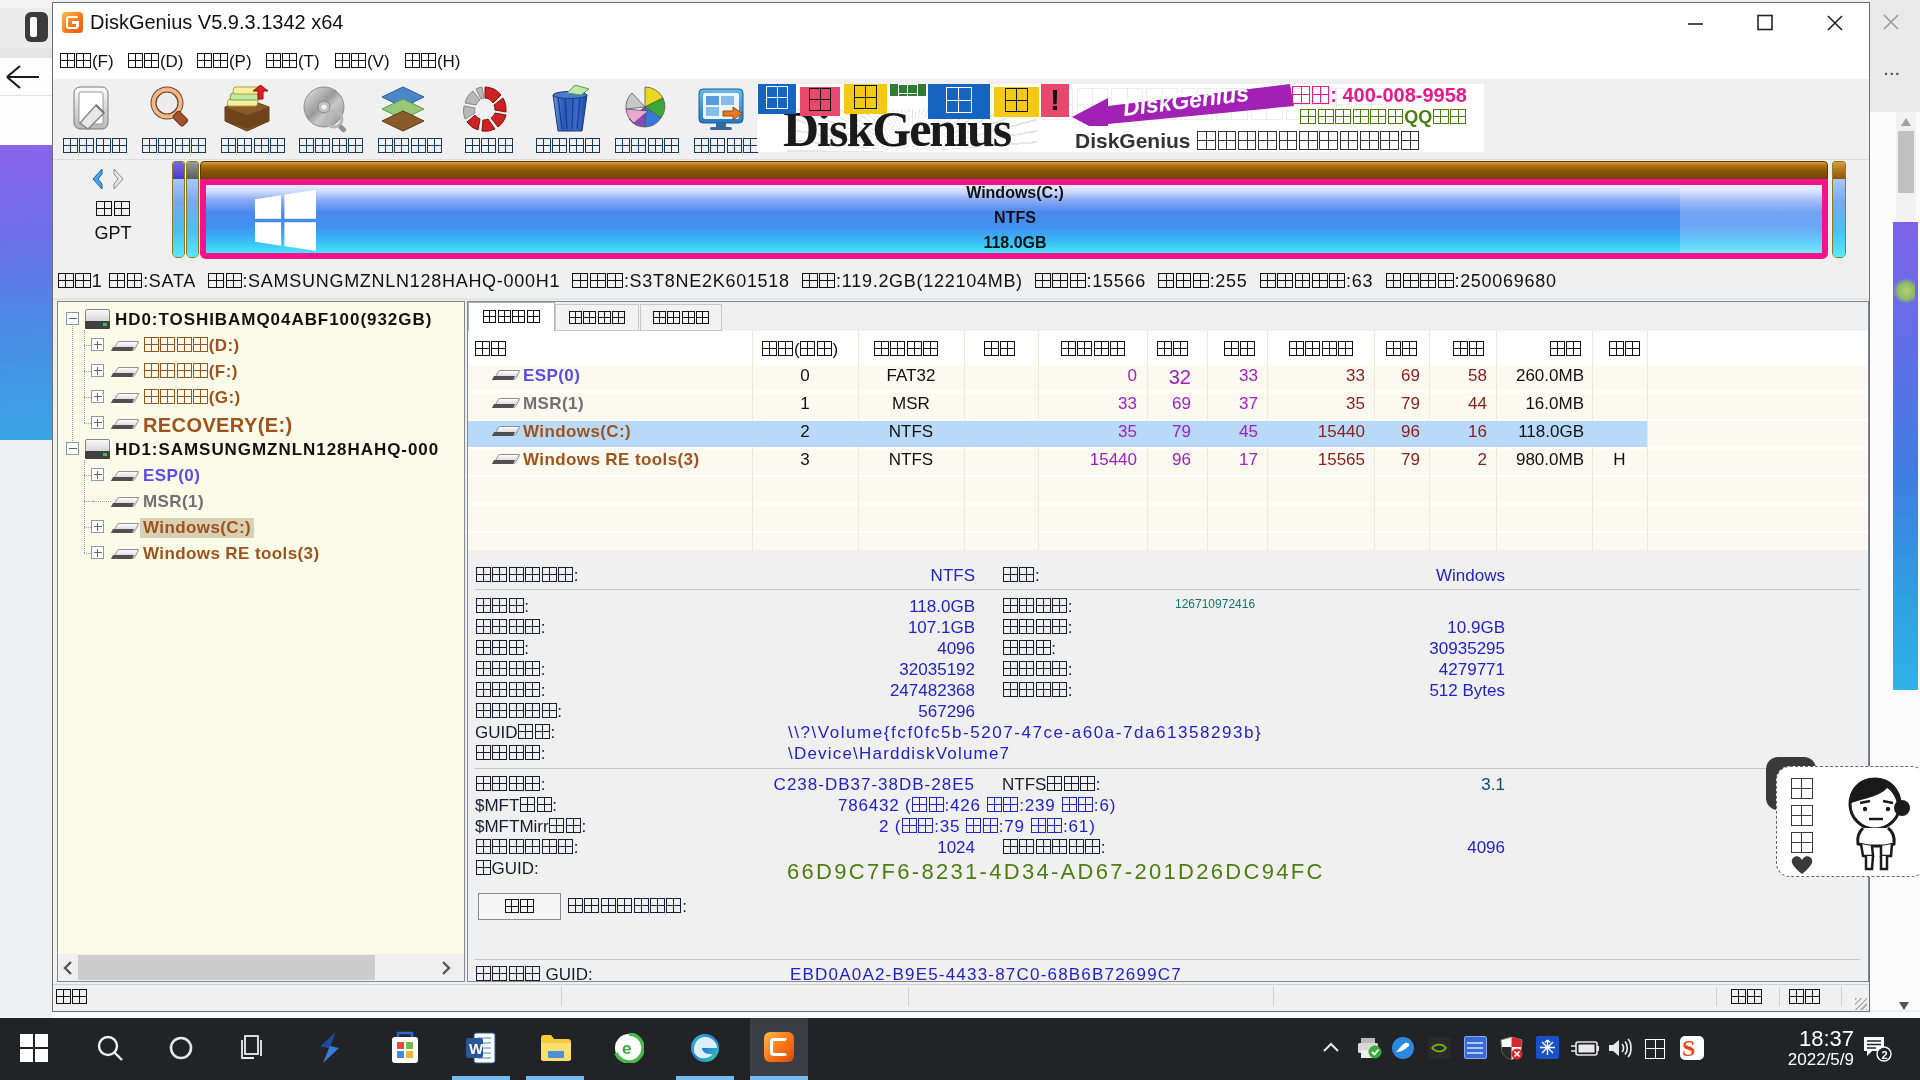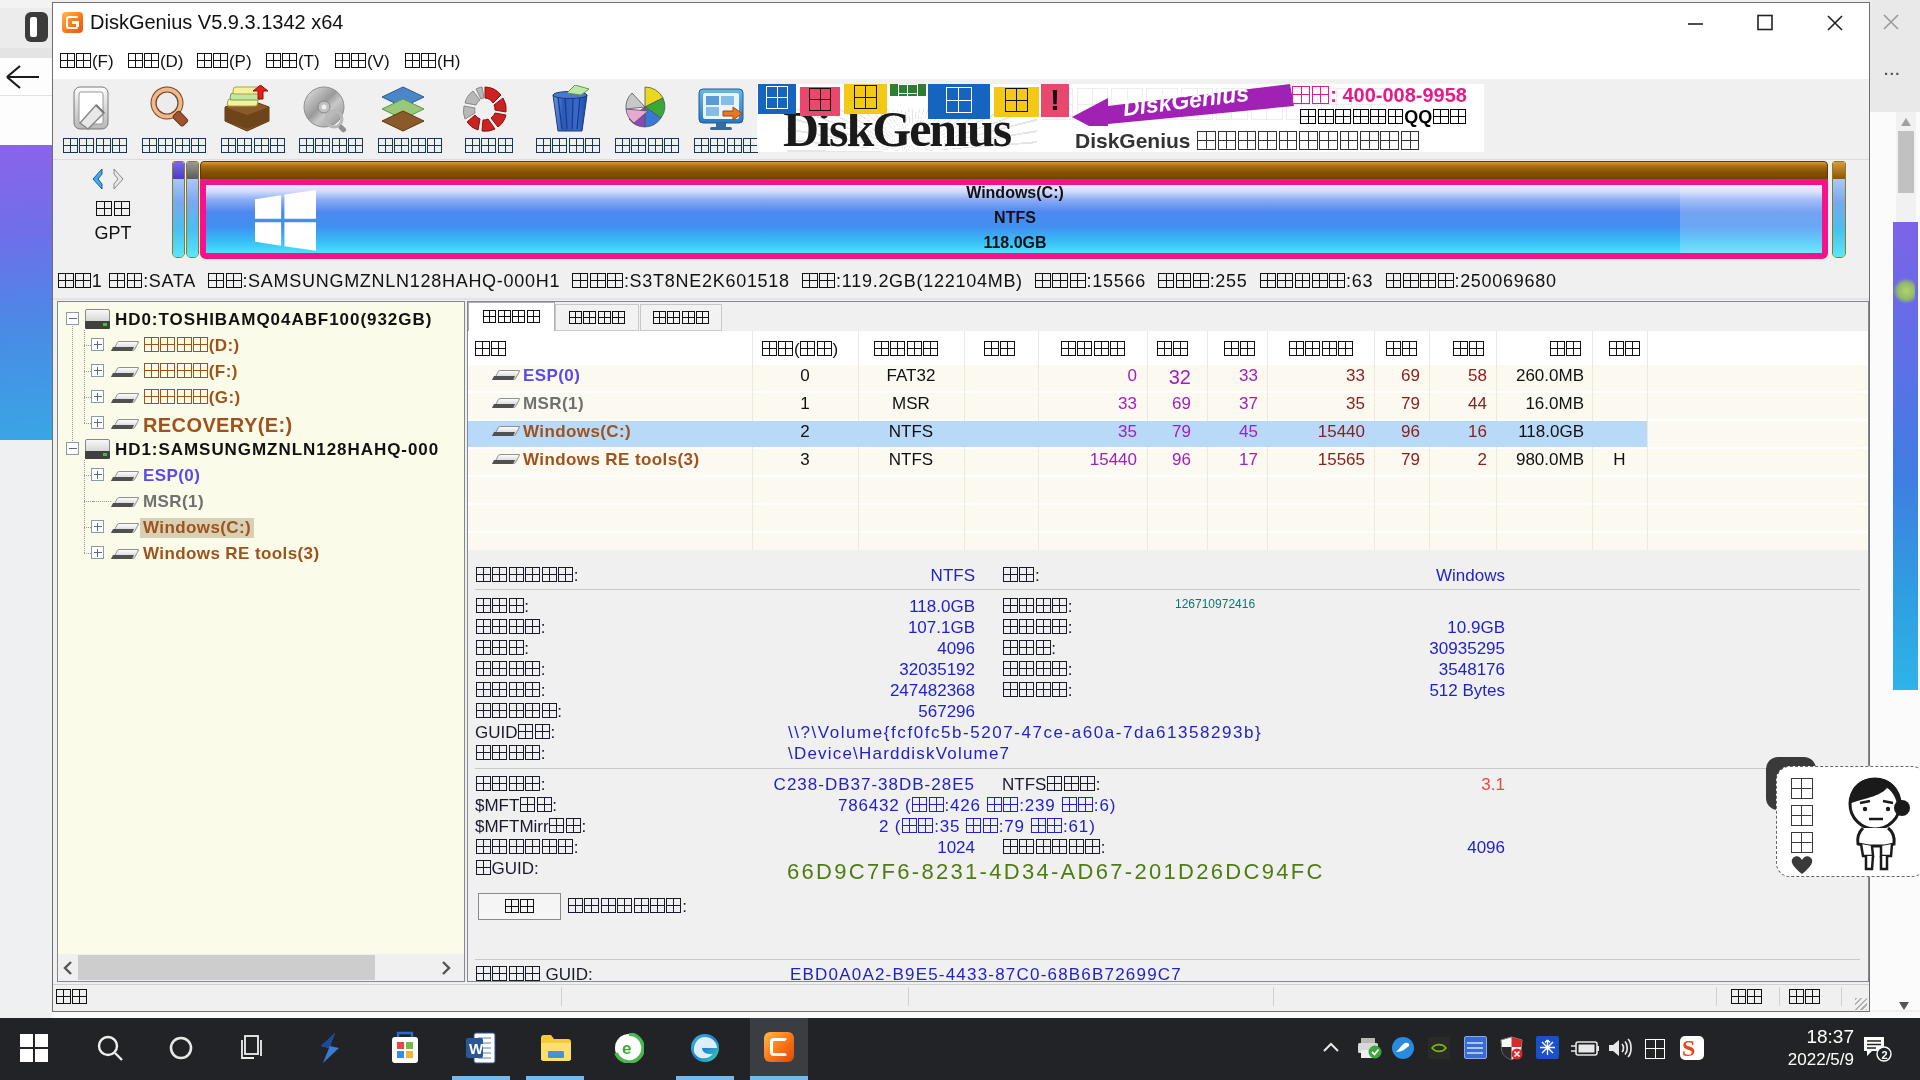--- a/index.html
+++ b/index.html
@@ -178,21 +178,21 @@
 <div class="ab" style="left:87px;top:0px;width:43px;height:30px;background:#f3c913;color:#111;font-size:27px;text-align:center;line-height:28px"><i class="z"></i></div>
 <div class="ab" style="left:133px;top:0px;width:36px;height:12px;background:#2e7d32;color:#fff;font-size:22px;text-align:center;line-height:10px"><i class="z"></i></div>
 <div class="ab" style="left:171px;top:0px;width:62px;height:35px;background:#1565c0;color:#fff;font-size:30px;text-align:center;line-height:33px"><i class="z"></i></div>
 <div class="ab" style="left:237px;top:3px;width:45px;height:30px;background:#f3c913;color:#111;font-size:27px;text-align:center;line-height:28px"><i class="z"></i></div>
 <div class="ab" style="left:284px;top:0;width:28px;height:33px;background:#e8486e;color:#111;font-size:30px;font-weight:bold;text-align:center;line-height:31px">!</div>
 <svg class="ab" style="left:315px;top:0" width="222" height="42" viewBox="0 0 222 42">
       <path d="M0 33 L36 14 L36 22 L218 0 L222 22 L36 40 L36 52 Z" fill="#a021b4"></path>
       <text x="52" y="32" font-family="Liberation Sans, sans-serif" font-size="23" font-style="italic" font-weight="bold" fill="#fff" transform="rotate(-7 52 32)">DiskGenius</text>
     </svg>
 <div class="ab" style="left:505px;top:0px;width:205px;text-align:right;font-size:20px;font-weight:bold;color:#e8198a"><i class="z"></i><i class="z"></i>: 400-008-9958</div>
-<div class="ab" style="left:475px;top:23px;width:235px;text-align:right;font-size:18px;font-weight:bold;color:#000000"><i class="z"></i><i class="z"></i><i class="z"></i><i class="z"></i><i class="z"></i><i class="z"></i>QQ<i class="z"></i><i class="z"></i></div>
+<div class="ab" style="left:475px;top:23px;width:235px;text-align:right;font-size:18px;font-weight:bold;color:#4d7c0f"><i class="z"></i><i class="z"></i><i class="z"></i><i class="z"></i><i class="z"></i><i class="z"></i>QQ<i class="z"></i><i class="z"></i></div>
 <div class="ab" style="left:318px;top:45px;font-size:21px;font-weight:bold;color:#333;white-space:nowrap">DiskGenius <i class="z"></i><i class="z"></i><i class="z"></i><i class="z"></i><i class="z"></i><i class="z"></i><i class="z"></i><i class="z"></i><i class="z"></i><i class="z"></i><i class="z"></i></div>
 </div>
 <svg class="ab" style="left:90px;top:167px" width="40" height="24" viewBox="0 0 40 24">
     <path d="M12 2 L3 12 L12 22 L12 17 L8 12 L12 7 Z" fill="#3fa9f5" stroke="#1a5a9a" stroke-width="1"></path>
     <path d="M24 2 L33 12 L24 22 L24 17 L28 12 L24 7 Z" fill="#e8e8e8" stroke="#888" stroke-width="1"></path>
   </svg>
 <div class="ab" style="left:93px;top:199px;width:40px;font-size:18px;color:#111;text-align:center"><i class="z"></i><i class="z"></i></div>
 <div class="ab" style="left:93px;top:223px;width:40px;font-size:18px;color:#111;text-align:center">GPT</div>
 <div class="ab" style="left:172px;top:161px;width:13px;height:97px;border:1px solid #8a7a20;border-radius:3px 3px 5px 5px;overflow:hidden">
     <div class="ab" style="left:0;top:0;width:11px;height:17px;background:linear-gradient(180deg,#7a6ae8,#4a3ac8)"></div>
@@ -401,36 +401,36 @@
 <div class="ab" style="left:645px;top:618px;width:330px;text-align:right;font-size:17px;color:#2222cc;white-space:nowrap">107.1GB</div>
 <div class="ab" style="left:1002px;top:618px;font-size:17px;color:#1a1a2e;white-space:nowrap"><i class="z"></i><i class="z"></i><i class="z"></i><i class="z"></i>:</div>
 <div class="ab" style="left:1175px;top:618px;width:330px;text-align:right;font-size:17px;color:#2222cc;white-space:nowrap">10.9GB</div>
 <div class="ab" style="left:475px;top:639px;font-size:17px;color:#1a1a2e;white-space:nowrap"><i class="z"></i><i class="z"></i><i class="z"></i>:</div>
 <div class="ab" style="left:645px;top:639px;width:330px;text-align:right;font-size:17px;color:#2222cc;white-space:nowrap">4096</div>
 <div class="ab" style="left:1002px;top:639px;font-size:17px;color:#1a1a2e;white-space:nowrap"><i class="z"></i><i class="z"></i><i class="z"></i>:</div>
 <div class="ab" style="left:1175px;top:639px;width:330px;text-align:right;font-size:17px;color:#2222cc;white-space:nowrap">30935295</div>
 <div class="ab" style="left:475px;top:660px;font-size:17px;color:#1a1a2e;white-space:nowrap"><i class="z"></i><i class="z"></i><i class="z"></i><i class="z"></i>:</div>
 <div class="ab" style="left:645px;top:660px;width:330px;text-align:right;font-size:17px;color:#2222cc;white-space:nowrap">32035192</div>
 <div class="ab" style="left:1002px;top:660px;font-size:17px;color:#1a1a2e;white-space:nowrap"><i class="z"></i><i class="z"></i><i class="z"></i><i class="z"></i>:</div>
-<div class="ab" style="left:1175px;top:660px;width:330px;text-align:right;font-size:17px;color:#2222cc;white-space:nowrap">3548176</div>
+<div class="ab" style="left:1175px;top:660px;width:330px;text-align:right;font-size:17px;color:#2222cc;white-space:nowrap">4279771</div>
 <div class="ab" style="left:475px;top:681px;font-size:17px;color:#1a1a2e;white-space:nowrap"><i class="z"></i><i class="z"></i><i class="z"></i><i class="z"></i>:</div>
 <div class="ab" style="left:645px;top:681px;width:330px;text-align:right;font-size:17px;color:#2222cc;white-space:nowrap">247482368</div>
 <div class="ab" style="left:1002px;top:681px;font-size:17px;color:#1a1a2e;white-space:nowrap"><i class="z"></i><i class="z"></i><i class="z"></i><i class="z"></i>:</div>
 <div class="ab" style="left:1175px;top:681px;width:330px;text-align:right;font-size:17px;color:#2222cc;white-space:nowrap">512 Bytes</div>
 <div class="ab" style="left:475px;top:702px;font-size:17px;color:#1a1a2e;white-space:nowrap"><i class="z"></i><i class="z"></i><i class="z"></i><i class="z"></i><i class="z"></i>:</div>
 <div class="ab" style="left:645px;top:702px;width:330px;text-align:right;font-size:17px;color:#2222cc;white-space:nowrap">567296</div>
 <div class="ab" style="left:475px;top:723px;font-size:17px;color:#1a1a2e;white-space:nowrap">GUID<i class="z"></i><i class="z"></i>:</div>
 <div class="ab" style="left:788px;top:723px;font-size:17px;color:#2222cc;white-space:nowrap"><span style="letter-spacing:1.55px">\\?\Volume{fcf0fc5b-5207-47ce-a60a-7da61358293b}</span></div>
 <div class="ab" style="left:475px;top:744px;font-size:17px;color:#1a1a2e;white-space:nowrap"><i class="z"></i><i class="z"></i><i class="z"></i><i class="z"></i>:</div>
 <div class="ab" style="left:788px;top:744px;font-size:17px;color:#2222cc;white-space:nowrap"><span style="letter-spacing:1.2px">\Device\HarddiskVolume7</span></div>
 <div class="ab" style="left:475px;top:768px;width:1385px;height:1px;background:#c8c8c8"></div>
 <div class="ab" style="left:475px;top:775px;font-size:17px;color:#1a1a2e;white-space:nowrap"><i class="z"></i><i class="z"></i><i class="z"></i><i class="z"></i>:</div>
 <div class="ab" style="left:645px;top:775px;width:330px;text-align:right;font-size:17px;color:#2222cc;white-space:nowrap"><span style="letter-spacing:1px">C238-DB37-38DB-28E5</span></div>
 <div class="ab" style="left:1002px;top:775px;font-size:17px;color:#1a1a2e;white-space:nowrap">NTFS<i class="z"></i><i class="z"></i><i class="z"></i>:</div>
-<div class="ab" style="left:1175px;top:775px;width:330px;text-align:right;font-size:17px;color:#ef4444;white-space:nowrap">3.1</div>
+<div class="ab" style="left:1175px;top:775px;width:330px;text-align:right;font-size:17px;color:#0c4a6e;white-space:nowrap">3.1</div>
 <div class="ab" style="left:475px;top:796px;font-size:17px;color:#1a1a2e;white-space:nowrap">$MFT<i class="z"></i><i class="z"></i>:</div>
 <div class="ab" style="left:838px;top:796px;font-size:17px;color:#2222cc;white-space:nowrap"><span style="letter-spacing:.8px">786432 (<i class="z"></i><i class="z"></i>:426 <i class="z"></i><i class="z"></i>:239 <i class="z"></i><i class="z"></i>:6)</span></div>
 <div class="ab" style="left:475px;top:817px;font-size:17px;color:#1a1a2e;white-space:nowrap">$MFTMirr<i class="z"></i><i class="z"></i>:</div>
 <div class="ab" style="left:879px;top:817px;font-size:17px;color:#2222cc;white-space:nowrap"><span style="letter-spacing:.8px">2 (<i class="z"></i><i class="z"></i>:35 <i class="z"></i><i class="z"></i>:79 <i class="z"></i><i class="z"></i>:61)</span></div>
 <div class="ab" style="left:475px;top:838px;font-size:17px;color:#1a1a2e;white-space:nowrap"><i class="z"></i><i class="z"></i><i class="z"></i><i class="z"></i><i class="z"></i><i class="z"></i>:</div>
 <div class="ab" style="left:645px;top:838px;width:330px;text-align:right;font-size:17px;color:#2222cc;white-space:nowrap">1024</div>
 <div class="ab" style="left:1002px;top:838px;font-size:17px;color:#1a1a2e;white-space:nowrap"><i class="z"></i><i class="z"></i><i class="z"></i><i class="z"></i><i class="z"></i><i class="z"></i>:</div>
 <div class="ab" style="left:1175px;top:838px;width:330px;text-align:right;font-size:17px;color:#2222cc;white-space:nowrap">4096</div>
 <div class="ab" style="left:475px;top:859px;font-size:17px;color:#1a1a2e;white-space:nowrap"><i class="z"></i>GUID:</div>
 <div class="ab" style="left:787px;top:859px;font-size:22px;color:#4d7c0f;white-space:nowrap"><span style="letter-spacing:2.3px">66D9C7F6-8231-4D34-AD67-201D26DC94FC</span></div>
@@ -580,19 +580,19 @@
     <path d="M1 6 L6 6 M1 11 L6 11" stroke="#e8e8e8" stroke-width="1.6"></path>
     <path d="M27 6 L29 6 L29 11 L27 11" fill="#e8e8e8"></path>
   </svg>
 <svg class="ab" style="left:1608px;top:1038px" width="26" height="20" viewBox="0 0 26 20">
     <path d="M1 7 L5 7 L11 2 L11 18 L5 13 L1 13 Z" fill="#e8e8e8"></path>
     <path d="M14 6 C16 8 16 12 14 14 M17 3.5 C20 6.5 20 13.5 17 16.5 M20 1 C24 5 24 15 20 19" stroke="#e8e8e8" stroke-width="1.7" fill="none"></path>
   </svg>
 <div class="ab" style="left:1644px;top:1036px;font-size:23px;color:#fff;font-weight:bold"><i class="z"></i></div>
 <div class="ab" style="left:1680px;top:1036px;width:24px;height:24px;background:#fff;border-radius:5px"></div>
 <div class="ab" style="left:1682px;top:1035px;font-size:24px;font-weight:bold;color:#f04018;font-family:'Liberation Serif',serif">S</div>
-<div class="ab" style="left:1754px;top:1026px;width:100px;text-align:right;font-size:19px;color:#fff">18:37</div>
+<div class="ab" style="left:1754px;top:1026px;width:100px;text-align:right;font-size:22px;color:#fff">18:37</div>
 <div class="ab" style="left:1754px;top:1050px;width:100px;text-align:right;font-size:17px;color:#fff">2022/5/9</div>
 <svg class="ab" style="left:1862px;top:1035px" width="30" height="28" viewBox="0 0 30 28">
     <path d="M2 2 L22 2 L22 16 L10 16 L5 21 L5 16 L2 16 Z" fill="#fff"></path>
     <path d="M5 6 L19 6 M5 9.5 L19 9.5 M5 13 L14 13" stroke="#222" stroke-width="1.6"></path>
     <circle cx="22" cy="19" r="7" fill="#222326" stroke="#fff" stroke-width="1.4"></circle>
     <text x="19.5" y="23.5" font-family="Liberation Sans, sans-serif" font-size="11" fill="#fff" font-weight="bold">2</text>
   </svg>
 </body></html>

